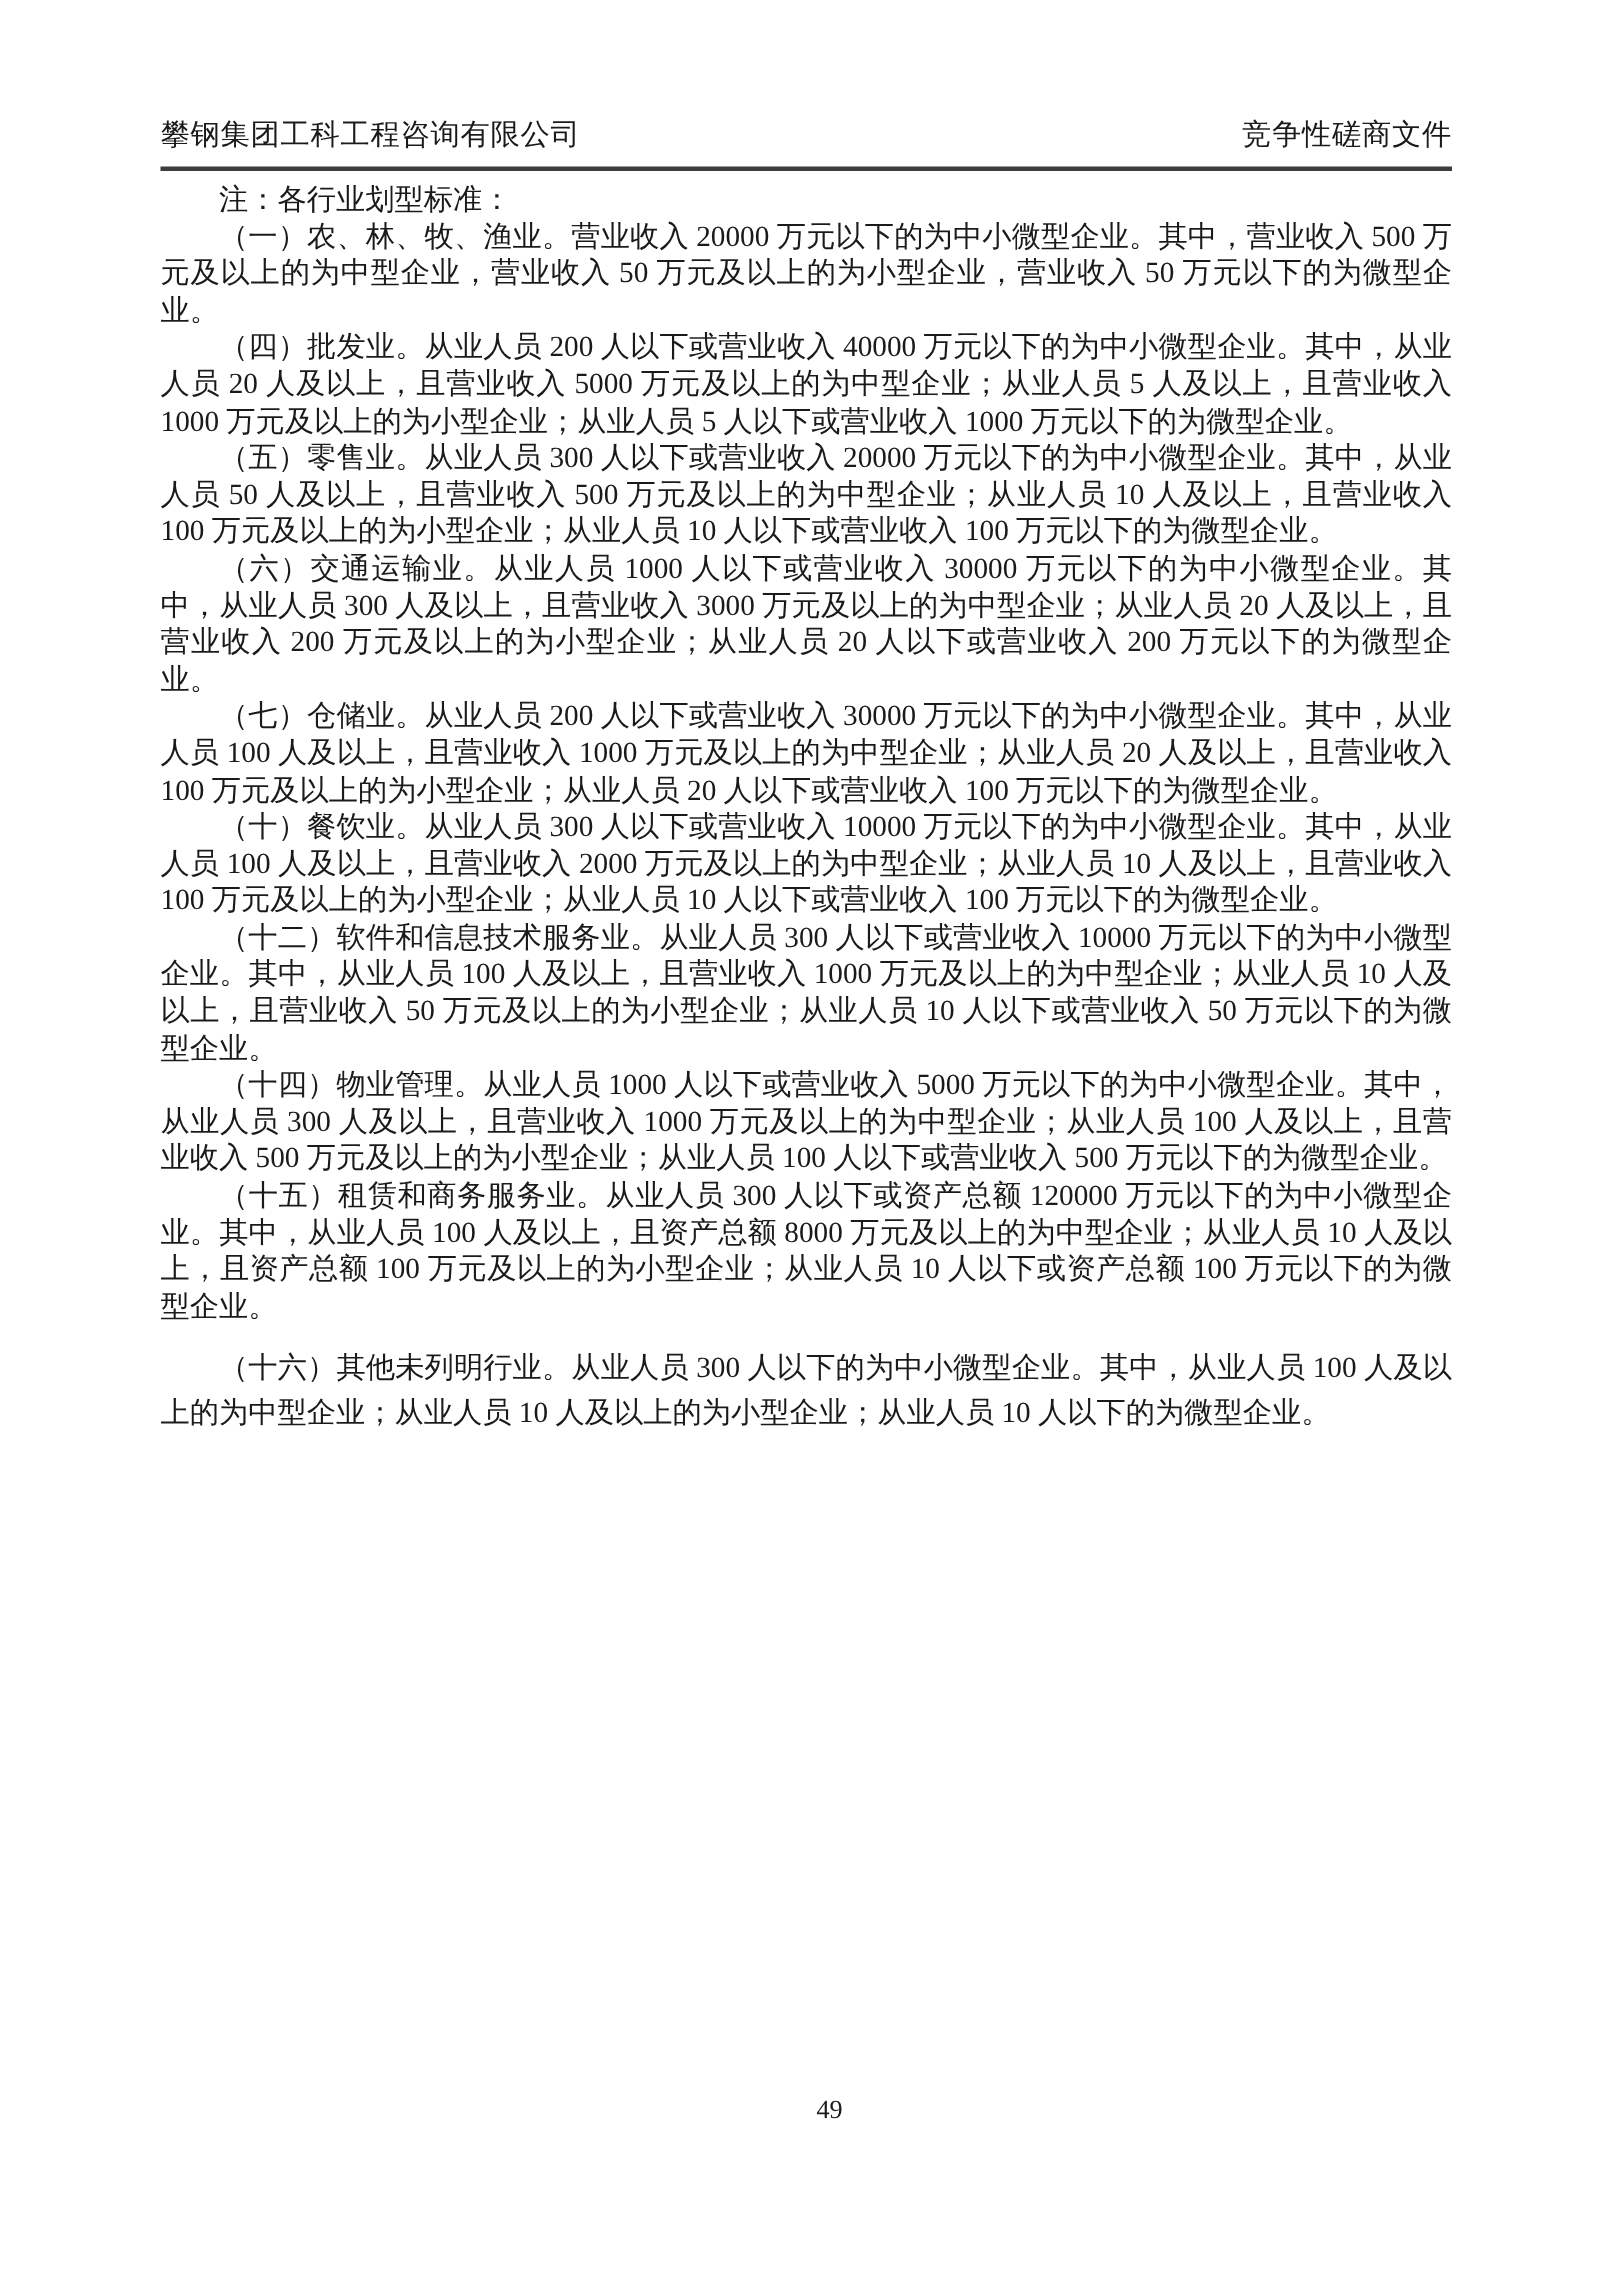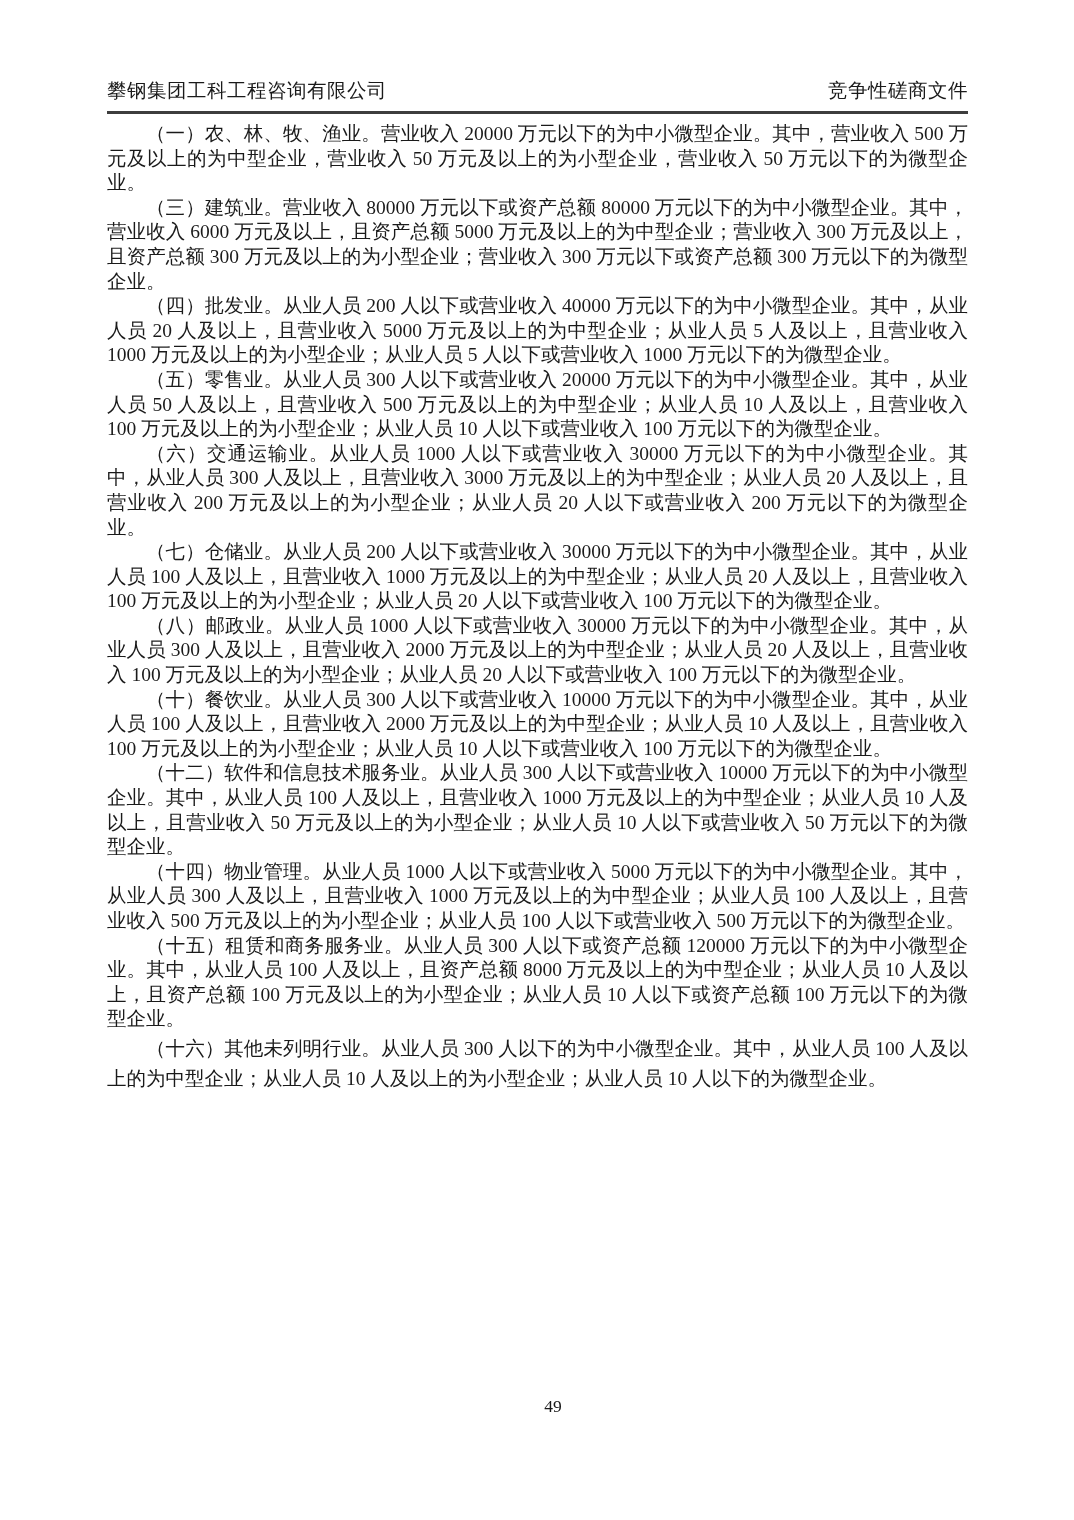--- a/index.html
+++ b/index.html
@@ -36,21 +36,21 @@
     font-size: 19.5px;
     line-height: 24.6px;
     text-align: justify;
     text-justify: inter-ideograph;
   }
   .para {
     text-indent: 2em;
   }
   .para.loose {
     line-height: 30px;
-    margin-top: 2px;
+    margin-top: 14px;
   }
   .footer {
     position: absolute;
     top: 1396px;
     left: 0;
     width: 1074px;
     text-align: center;
     font-size: 17.5px;
     color: #1a1a1a;
     padding-left: 32px;
@@ -60,27 +60,26 @@
 <body>
 
 <div class="page">
 
   <div class="header">
     <span class="company">攀钢集团工科工程咨询有限公司</span>
     <span class="doclabel">竞争性磋商文件</span>
   </div>
 
   <div class="content">
+    <p class="para">注：各行业划型标准：</p>
     <p class="para">（一）农、林、牧、渔业。营业收入 20000 万元以下的为中小微型企业。其中，营业收入 500 万元及以上的为中型企业，营业收入 50 万元及以上的为小型企业，营业收入 50 万元以下的为微型企业。</p>
-    <p class="para">（三）建筑业。营业收入 80000 万元以下或资产总额 80000 万元以下的为中小微型企业。其中，营业收入 6000 万元及以上，且资产总额 5000 万元及以上的为中型企业；营业收入 300 万元及以上，且资产总额 300 万元及以上的为小型企业；营业收入 300 万元以下或资产总额 300 万元以下的为微型企业。</p>
     <p class="para">（四）批发业。从业人员 200 人以下或营业收入 40000 万元以下的为中小微型企业。其中，从业人员 20 人及以上，且营业收入 5000 万元及以上的为中型企业；从业人员 5 人及以上，且营业收入 1000 万元及以上的为小型企业；从业人员 5 人以下或营业收入 1000 万元以下的为微型企业。</p>
     <p class="para">（五）零售业。从业人员 300 人以下或营业收入 20000 万元以下的为中小微型企业。其中，从业人员 50 人及以上，且营业收入 500 万元及以上的为中型企业；从业人员 10 人及以上，且营业收入 100 万元及以上的为小型企业；从业人员 10 人以下或营业收入 100 万元以下的为微型企业。</p>
     <p class="para">（六）交通运输业。从业人员 1000 人以下或营业收入 30000 万元以下的为中小微型企业。其中，从业人员 300 人及以上，且营业收入 3000 万元及以上的为中型企业；从业人员 20 人及以上，且营业收入 200 万元及以上的为小型企业；从业人员 20 人以下或营业收入 200 万元以下的为微型企业。</p>
     <p class="para">（七）仓储业。从业人员 200 人以下或营业收入 30000 万元以下的为中小微型企业。其中，从业人员 100 人及以上，且营业收入 1000 万元及以上的为中型企业；从业人员 20 人及以上，且营业收入 100 万元及以上的为小型企业；从业人员 20 人以下或营业收入 100 万元以下的为微型企业。</p>
-    <p class="para">（八）邮政业。从业人员 1000 人以下或营业收入 30000 万元以下的为中小微型企业。其中，从业人员 300 人及以上，且营业收入 2000 万元及以上的为中型企业；从业人员 20 人及以上，且营业收入 100 万元及以上的为小型企业；从业人员 20 人以下或营业收入 100 万元以下的为微型企业。</p>
     <p class="para">（十）餐饮业。从业人员 300 人以下或营业收入 10000 万元以下的为中小微型企业。其中，从业人员 100 人及以上，且营业收入 2000 万元及以上的为中型企业；从业人员 10 人及以上，且营业收入 100 万元及以上的为小型企业；从业人员 10 人以下或营业收入 100 万元以下的为微型企业。</p>
     <p class="para">（十二）软件和信息技术服务业。从业人员 300 人以下或营业收入 10000 万元以下的为中小微型企业。其中，从业人员 100 人及以上，且营业收入 1000 万元及以上的为中型企业；从业人员 10 人及以上，且营业收入 50 万元及以上的为小型企业；从业人员 10 人以下或营业收入 50 万元以下的为微型企业。</p>
     <p class="para">（十四）物业管理。从业人员 1000 人以下或营业收入 5000 万元以下的为中小微型企业。其中，从业人员 300 人及以上，且营业收入 1000 万元及以上的为中型企业；从业人员 100 人及以上，且营业收入 500 万元及以上的为小型企业；从业人员 100 人以下或营业收入 500 万元以下的为微型企业。</p>
     <p class="para">（十五）租赁和商务服务业。从业人员 300 人以下或资产总额 120000 万元以下的为中小微型企业。其中，从业人员 100 人及以上，且资产总额 8000 万元及以上的为中型企业；从业人员 10 人及以上，且资产总额 100 万元及以上的为小型企业；从业人员 10 人以下或资产总额 100 万元以下的为微型企业。</p>
     <p class="para loose">（十六）其他未列明行业。从业人员 300 人以下的为中小微型企业。其中，从业人员 100 人及以上的为中型企业；从业人员 10 人及以上的为小型企业；从业人员 10 人以下的为微型企业。</p>
   </div>
 
   <div class="footer">
     <span>49</span>
   </div>

